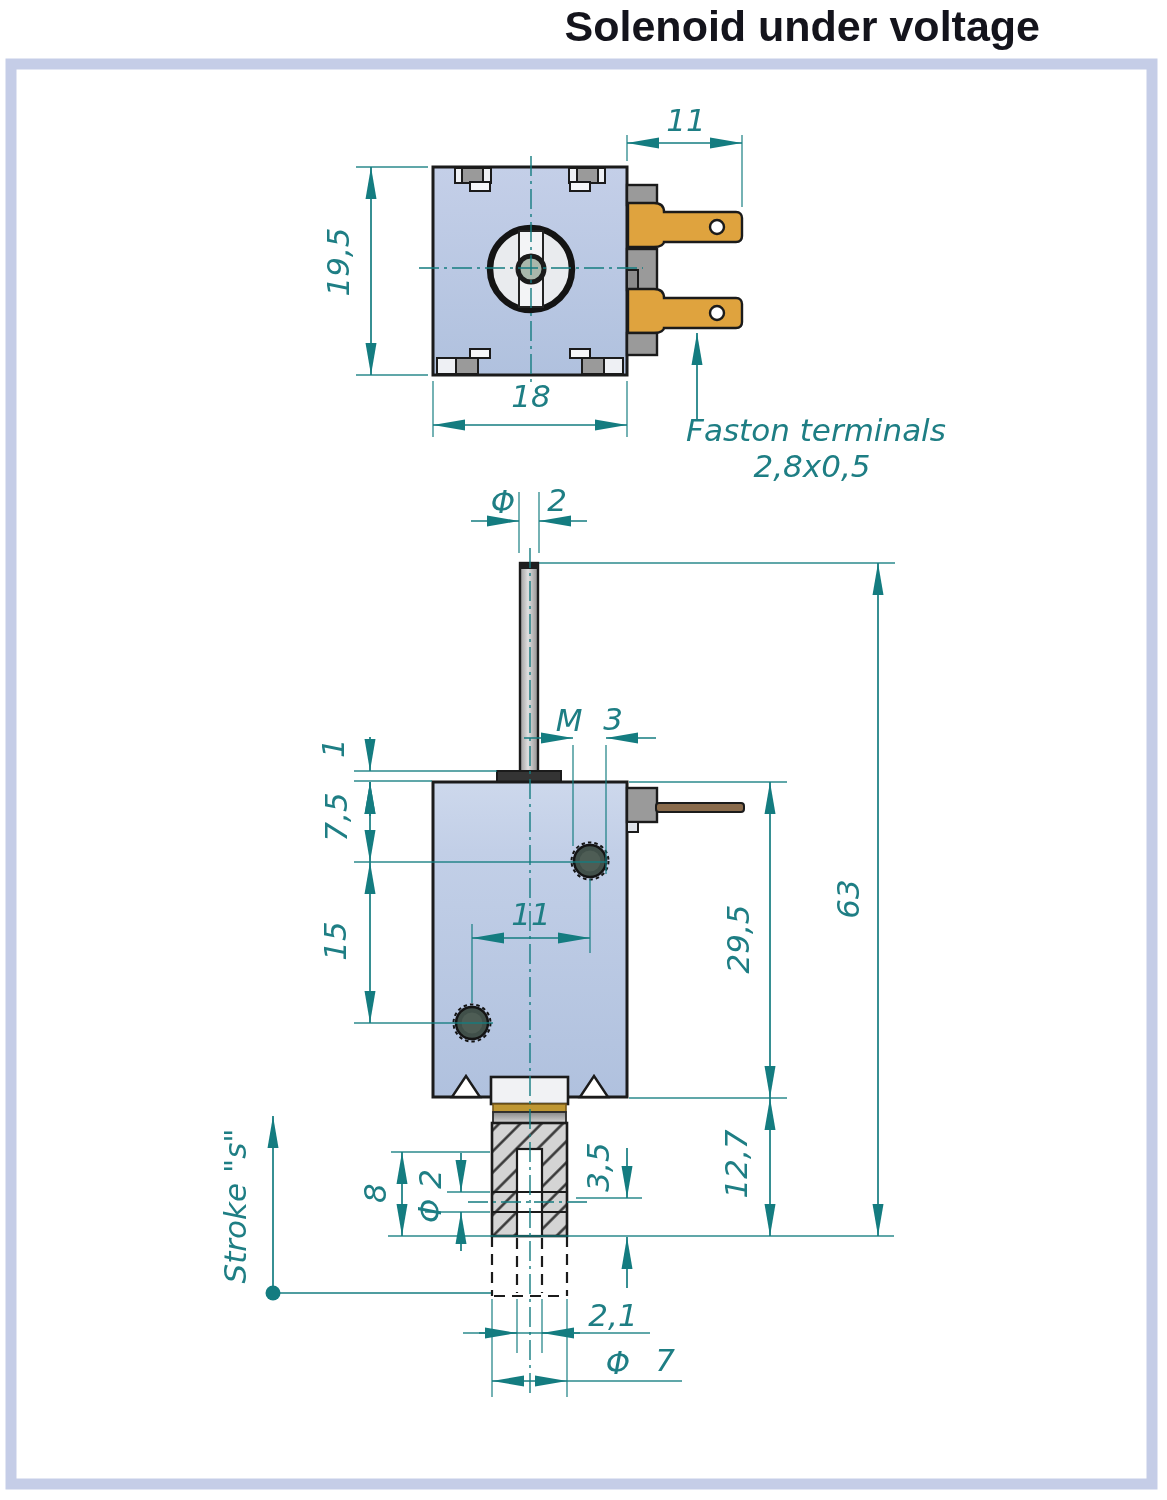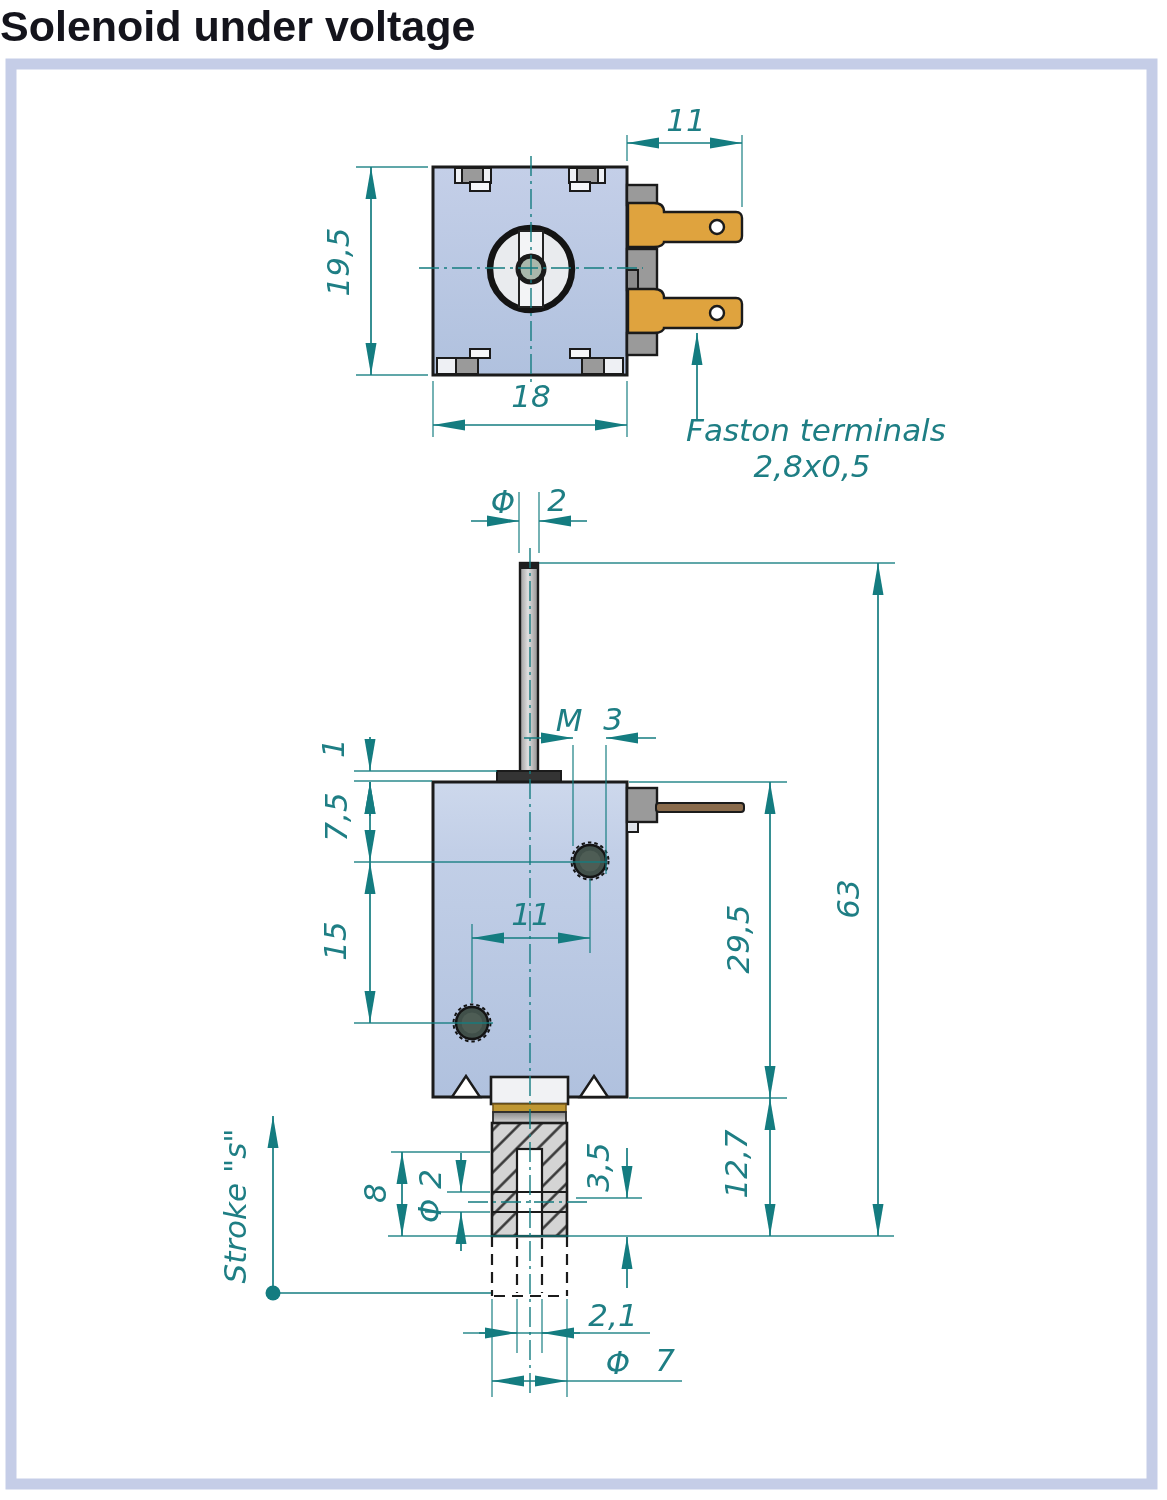--- a/index.html
+++ b/index.html
@@ -1,17 +1,17 @@
 <!DOCTYPE html>
 <html><head>
 <meta charset="utf-8">
 <style>
   html,body{margin:0;padding:0;background:#fff;}
   .page{position:relative;width:1167px;height:1500px;background:#ffffff;overflow:hidden;}
-  .title{position:absolute;left:0;top:2px;width:1040px;text-align:left;
+  .title{position:absolute;left:0;top:2px;width:1040px;text-align:right;
          font-family:"Liberation Sans",sans-serif;font-weight:700;font-size:43px;color:#14141c;}
   svg{position:absolute;left:0;top:0;}
   svg text{font-family:"DejaVu Sans",sans-serif;font-style:italic;fill:#1e7e84;font-size:31px;}
   .s3{stroke:#1b1b1b;stroke-width:3;}
   .s25{stroke:#1b1b1b;stroke-width:2.4;}
   .s2{stroke:#1b1b1b;stroke-width:2;}
   .dim{stroke:#147c80;stroke-width:1.7;fill:none;}
   .dime{stroke:#147c80;stroke-width:1.3;fill:none;opacity:.9;}
   .cl{stroke:#147c80;stroke-width:1.4;fill:none;stroke-dasharray:20 5 3 5;}
   .dash{stroke:#1b1b1b;stroke-width:2.2;fill:none;stroke-dasharray:11 7;}

